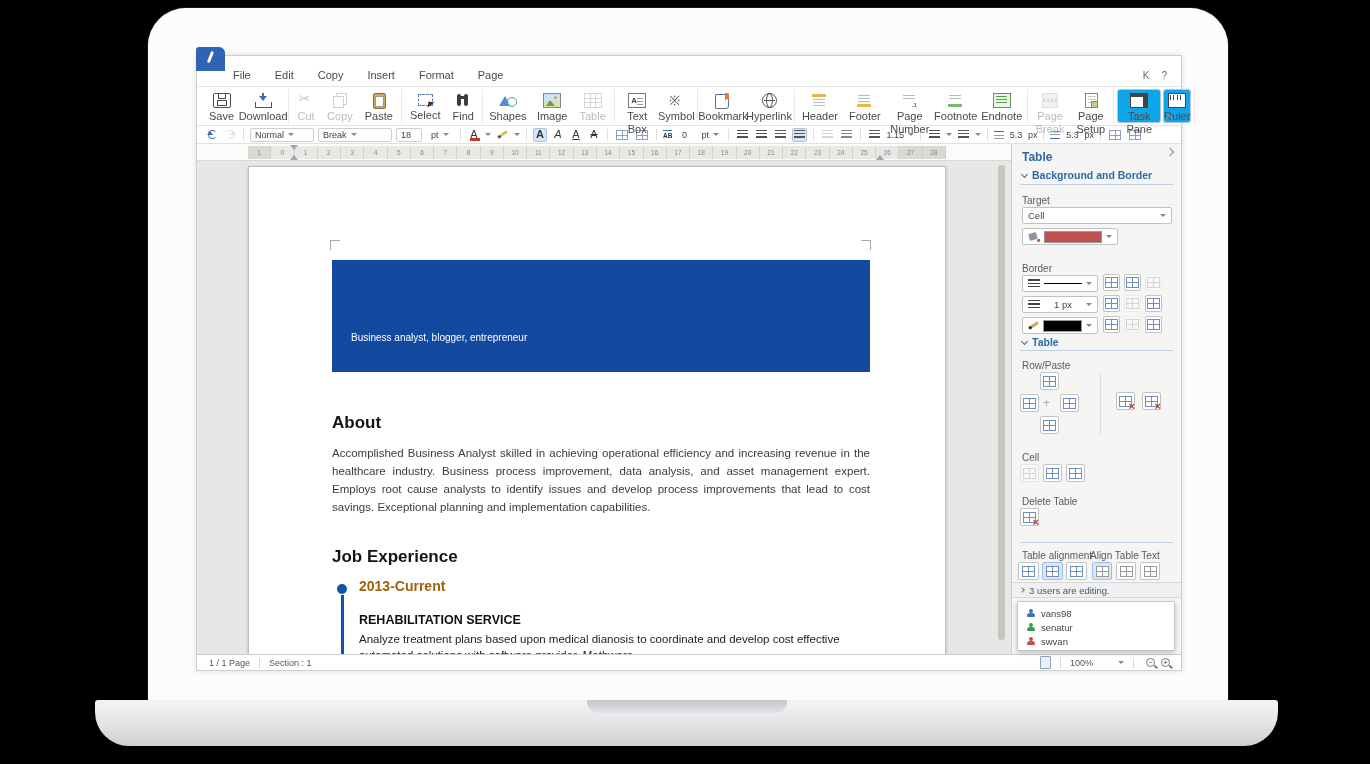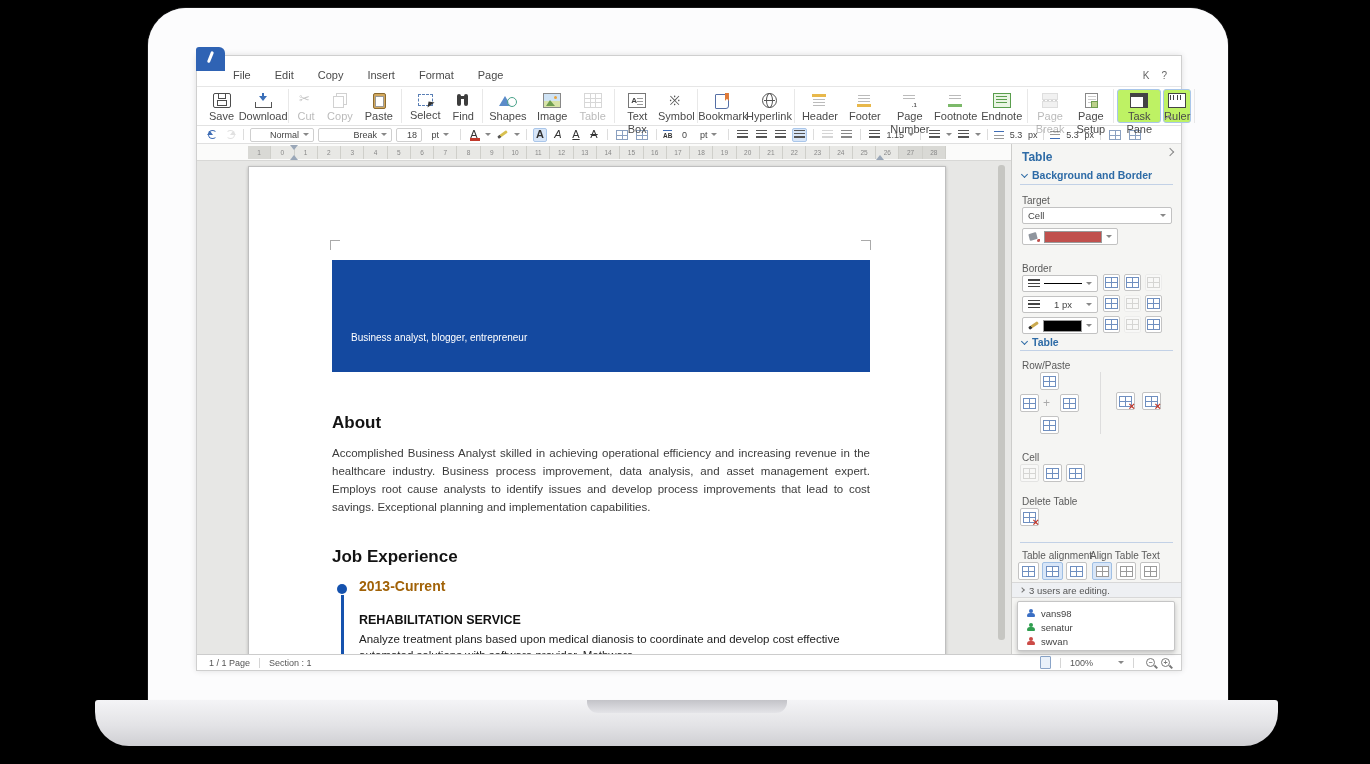--- a/index.html
+++ b/index.html
@@ -33,21 +33,21 @@
 
   
   .toolbar { height:40px; border-top:1px solid #e6e6e6; border-bottom:1px solid #e2e2e2;
     display:flex; align-items:stretch; padding:2px 4px; position:relative; }
   .tb-group { display:flex; align-items:stretch; border-right:1px solid #e8e8e8; padding:0 2px; }
   .tb-group:last-child { border-right:none; }
   .tb-btn { display:flex; flex-direction:column; align-items:center; justify-content:flex-start;
     padding:3px 4px 1px; margin:0 1px; min-width:28px; max-width:44px; border:1px solid transparent;
     border-radius:3px; cursor:pointer; }
   .tb-btn .tb-label { font-size:11px; color:#4a4a4a; text-align:center; line-height:1.15; margin-top:2px; }
-  .tb-btn.active { background:#bef264; border-color:#a9c6ea; }
+  .tb-btn.active { background:#0ea5e9; border-color:#a9c6ea; }
   .tb-btn.disabled { opacity:.38; cursor:default; }
   .collapse-arrow { position:absolute; right:8px; bottom:4px; width:7px; height:7px; cursor:pointer; }
   .collapse-arrow::before { content:""; position:absolute; left:0; top:2px; width:5px; height:5px;
     border-left:1.5px solid #999; border-top:1.5px solid #999; transform:rotate(45deg); }
 
   
   .ti { width:18px; height:15px; position:relative; flex:none; }
   .ti::before, .ti::after { content:""; position:absolute; }
   .i-save { border:1.5px solid #4d4d4d; border-radius:2px; }
   .i-save::before { left:4px; top:0; width:6px; height:4px; background:#fff; border:1px solid #4d4d4d; border-top:none; }
@@ -117,21 +117,21 @@
     border-bottom:1px solid #e0e0e0; font-size:9px; color:#444; }
   .fb-sep { width:1px; height:11px; background:#ddd; margin:0 2px; flex:none; }
   .fb-ic { height:14px; min-width:14px; display:flex; align-items:center; justify-content:center;
     border:1px solid transparent; border-radius:2px; padding:0 1px; cursor:pointer; }
   .fb-ic.active { background:#d8e6f8; border-color:#a9c6ea; }
   .fb-ic.disabled { opacity:.35; }
   .fa { font:400 11px/11px "Liberation Sans",sans-serif; color:#333; }
   .fa.b { font-weight:700; } .fa.i { font-style:italic; }
   .fa.u { text-decoration:underline; } .fa.s { text-decoration:line-through; }
   .dd { height:14px; border:1px solid #cfcfcf; background:#fff; display:flex; align-items:center;
-    justify-content:flex-end; padding:0 4px; gap:4px; border-radius:2px; cursor:pointer; }
+    justify-content:flex-start; padding:0 4px; gap:4px; border-radius:2px; cursor:pointer; }
   .car { width:0; height:0; border:3px solid transparent; border-top:3.5px solid #888; margin-top:3px; flex:none; }
   .fcolor { position:relative; }
   .fcolor::after { content:""; position:absolute; left:2px; bottom:0; width:10px; height:2.5px; background:#c0392b; }
   .pen-g { width:11px; height:3px; border-radius:1px; background:linear-gradient(90deg,#555 0 3px,#d8c050 3px); transform:rotate(-36deg); }
   .undo-g, .redo-g { width:9px; height:9px; position:relative; }
   .undo-g::before, .redo-g::before { content:""; position:absolute; inset:0;
     border:1.5px solid #3f6db5; border-right-color:transparent; border-radius:50%; }
   .undo-g::after { content:""; position:absolute; left:-1px; top:-2px;
     border:3px solid transparent; border-bottom:4px solid #3f6db5; }
   .redo-g { transform:scaleX(-1); } .redo-g::before { border-color:#aaa; border-right-color:transparent; }

